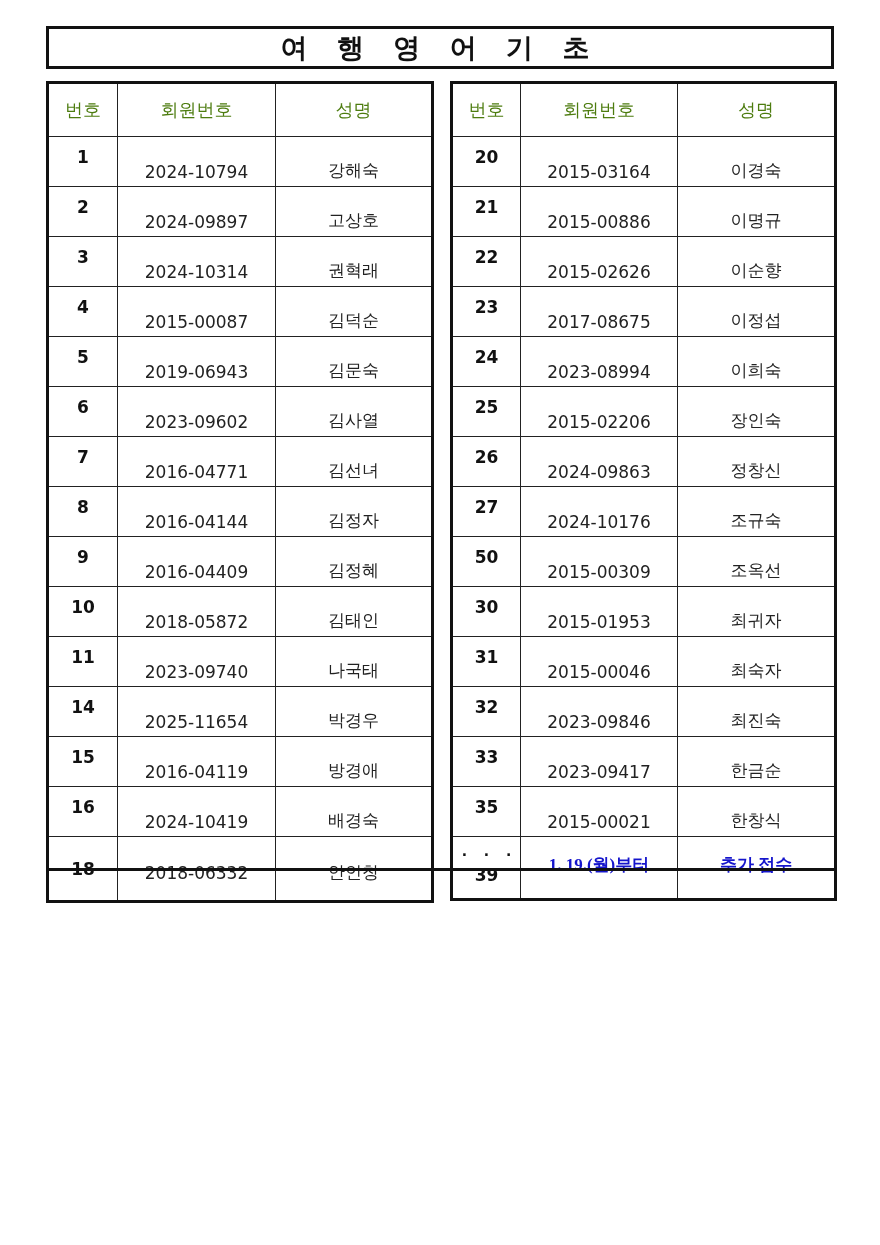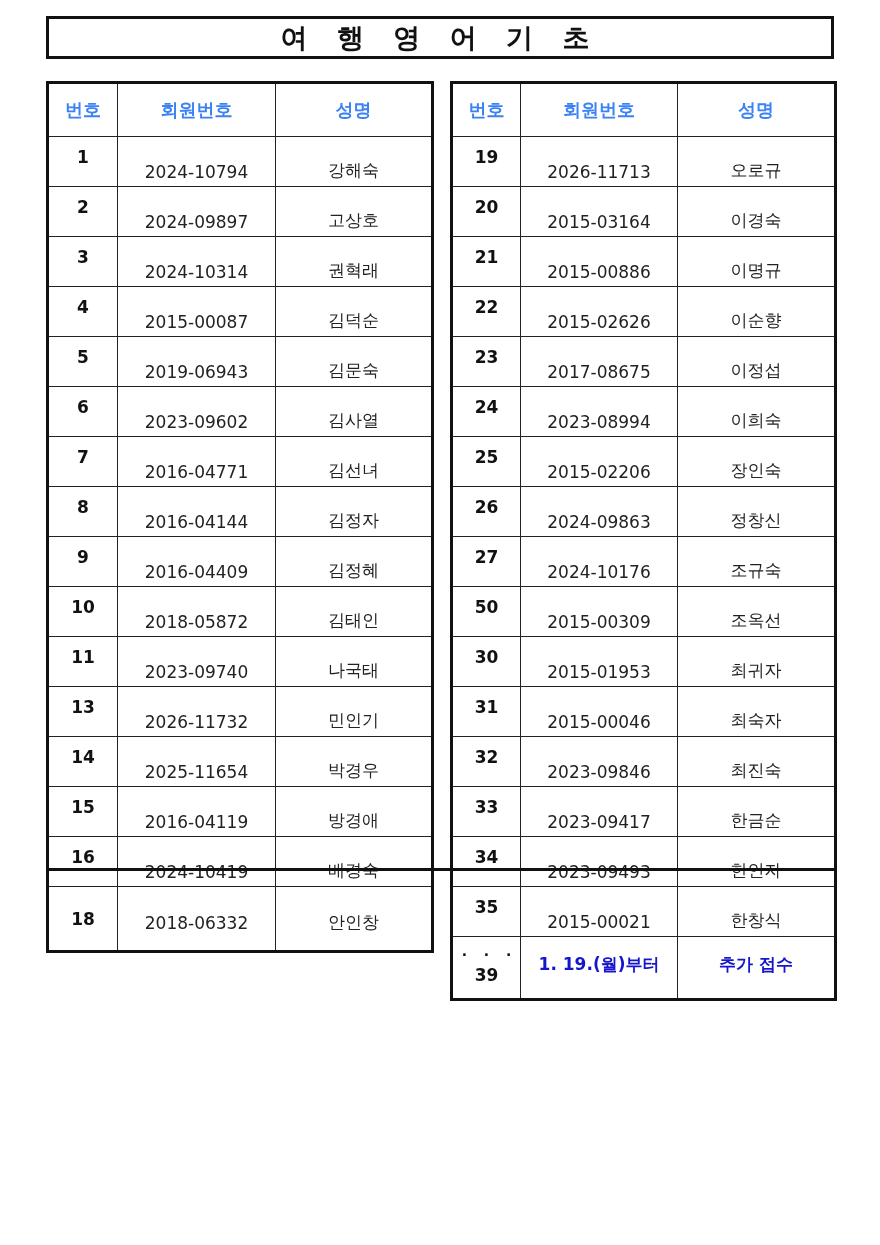--- a/index.html
+++ b/index.html
@@ -1,36 +1,36 @@
 <!DOCTYPE html>
 <html><head>
 <meta charset="utf-8">
 <style>
   html, body { margin: 0; padding: 0; background: #ffffff; }
   body { width: 880px; height: 1245px; position: relative; overflow: hidden;
          font-family: "DejaVu Sans", "Liberation Sans", sans-serif; color: #1a1a1a; }
-  .title-box { position: absolute; left: 46px; top: 16px; width: 782px; height: 37px;
+  .title-box { position: absolute; left: 46px; top: 26px; width: 782px; height: 37px;
                border: 3px solid #111; display: flex; align-items: center; justify-content: center; }
   .title-text { font-size: 27px; font-weight: bold; letter-spacing: 10px; color: #111; }
   .sheet { position: absolute; top: 81px; left: 46px; width: 788px; height: 790px; }
   .bottom-rule { position: absolute; left: 0; top: 787px; width: 788px; height: 3px; background: #111; }
   table.roster { position: absolute; top: 0; border-collapse: collapse; table-layout: fixed;
                  border: 3px solid #111; }
   table.left { left: 0; width: 385px; }
   table.right { left: 404px; width: 384px; }
   table.roster td, table.roster th { border: 1px solid #222; padding: 0; text-align: center; overflow: hidden; }
-  th { height: 52px; font-size: 18px; font-weight: bold; color: #3b82f6; vertical-align: middle; }
+  th { height: 52px; font-size: 18px; font-weight: normal; color: #4d7c0f; vertical-align: middle; }
   tr.row td { height: 39px; }
   tr.row.tall td { height: 55px; }
   td.num { font-weight: bold; font-size: 17px; vertical-align: top; padding-top: 10px !important; color: #111; }
   tr.row.tall td.num { vertical-align: middle; padding-top: 0 !important; }
   td.mid, td.name { font-size: 17px; vertical-align: bottom; padding-bottom: 4px !important; color: #222; }
   tr.row.tall td.mid, tr.row.tall td.name { vertical-align: middle; padding-bottom: 0 !important; padding-top: 8px !important; }
   td.notice { color: #1515cc; font-weight: bold; font-size: 17px; vertical-align: middle !important;
-              padding-top: 0 !important; padding-bottom: 6px !important; }
+              padding-top: 0 !important; padding-bottom: 6px !important; font-family: Liberation Serif, serif; }
   td.range { font-weight: bold; font-size: 17px; vertical-align: middle; line-height: 1.2; color: #111; }
   .dots { display: block; font-size: 14px; letter-spacing: 6px; line-height: 12px; margin-left: 6px; }
   .range-end { display: block; padding-top: 4px; }
 </style>
 </head>
 <body>
 
 <div class="title-box">
   <span class="title-text">여 행 영 어 기 초</span>
 </div>
@@ -99,25 +99,20 @@
           <td class="num">10</td>
           <td class="mid">2018-05872</td>
           <td class="name">김태인</td>
         </tr>
         <tr class="row">
           <td class="num">11</td>
           <td class="mid">2023-09740</td>
           <td class="name">나국태</td>
         </tr>
         <tr class="row">
-          <td class="num">13</td>
-          <td class="mid">2026-11732</td>
-          <td class="name">민인기</td>
-        </tr>
-        <tr class="row">
           <td class="num">14</td>
           <td class="mid">2025-11654</td>
           <td class="name">박경우</td>
         </tr>
         <tr class="row">
           <td class="num">15</td>
           <td class="mid">2016-04119</td>
           <td class="name">방경애</td>
         </tr>
         <tr class="row">
@@ -141,25 +136,20 @@
       </colgroup>
     <thead>
       <tr>
         <th>번호</th>
         <th>회원번호</th>
         <th>성명</th>
       </tr>
     </thead>
     <tbody id="right-body">
         <tr class="row">
-          <td class="num">19</td>
-          <td class="mid">2026-11713</td>
-          <td class="name">오로규</td>
-        </tr>
-        <tr class="row">
           <td class="num">20</td>
           <td class="mid">2015-03164</td>
           <td class="name">이경숙</td>
         </tr>
         <tr class="row">
           <td class="num">21</td>
           <td class="mid">2015-00886</td>
           <td class="name">이명규</td>
         </tr>
         <tr class="row">
@@ -209,25 +199,20 @@
         </tr>
         <tr class="row">
           <td class="num">32</td>
           <td class="mid">2023-09846</td>
           <td class="name">최진숙</td>
         </tr>
         <tr class="row">
           <td class="num">33</td>
           <td class="mid">2023-09417</td>
           <td class="name">한금순</td>
-        </tr>
-        <tr class="row">
-          <td class="num">34</td>
-          <td class="mid">2023-09493</td>
-          <td class="name">한인자</td>
         </tr>
         <tr class="row">
           <td class="num">35</td>
           <td class="mid">2015-00021</td>
           <td class="name">한창식</td>
         </tr>
       </tbody>
     <tbody>
       <tr class="row tall">
         <td class="range">

